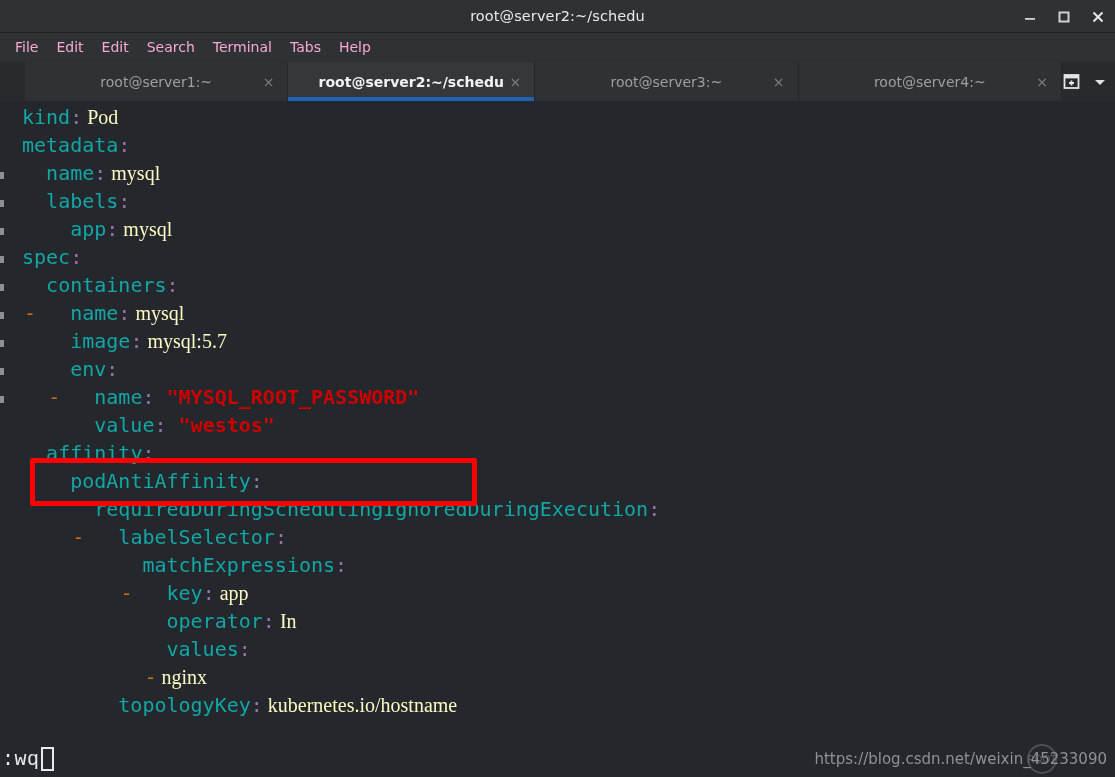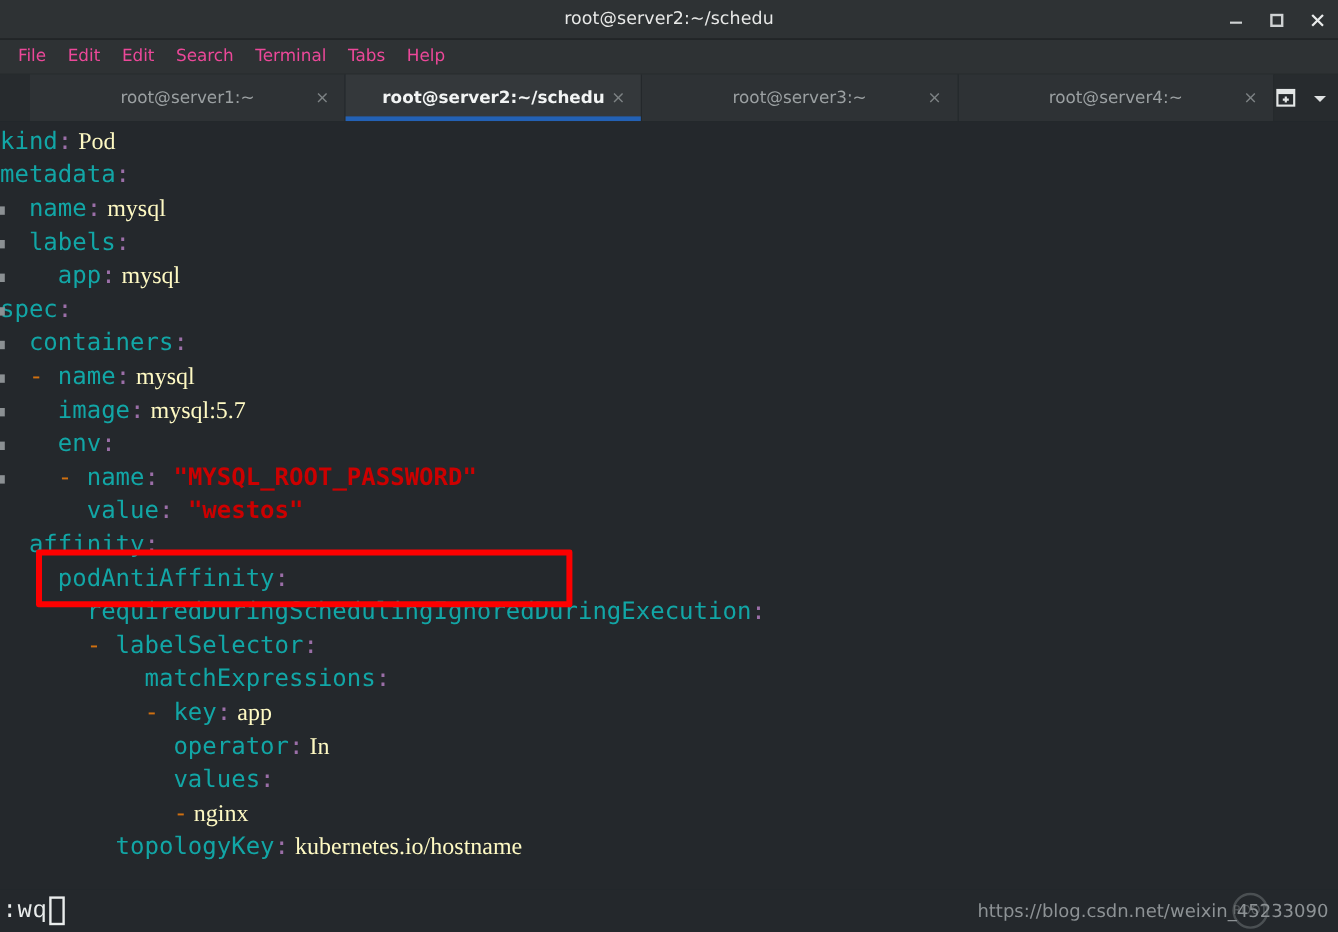--- a/index.html
+++ b/index.html
@@ -60,21 +60,21 @@
     height: 29px;
     background: #2e3234;
     display: flex;
     align-items: center;
     padding-left: 6px;
     flex: 0 0 29px;
     border-bottom: 1px solid #2a2e30;
   }
   .menu-item {
     font-size: 14px;
-    color: #ec4899;
+    color: #f9a8d4;
     padding: 3px 9px;
     cursor: default;
     font-family: "DejaVu Sans", sans-serif;
   }
 
   
   .tabbar {
     height: 39px;
     background: #272b2e;
     display: flex;
@@ -148,21 +148,21 @@
     padding-top: 2px;
   }
   .term-lines {
     font-family: "DejaVu Sans Mono", monospace;
     font-size: 20px;
     line-height: 28px;
     white-space: pre;
     padding-left: 0px;
   }
   .tline { height: 28px; }
-  .k  { color: #12a6a6; }     
+  .k  { color: #12a6a6; padding-left: 22px; }     
   .c  { color: #9b6fa8; }     
   .v  { color: #fef9c3; font-family: Liberation Serif, serif; }     
   .s  { color: #cc0000; font-weight: bold; }     
   .d  { color: #d07010; }     
   .w  { color: #e9ecec; }     
 
   
   .edge-marks {
     position: absolute;
     left: 0; top: 0;

